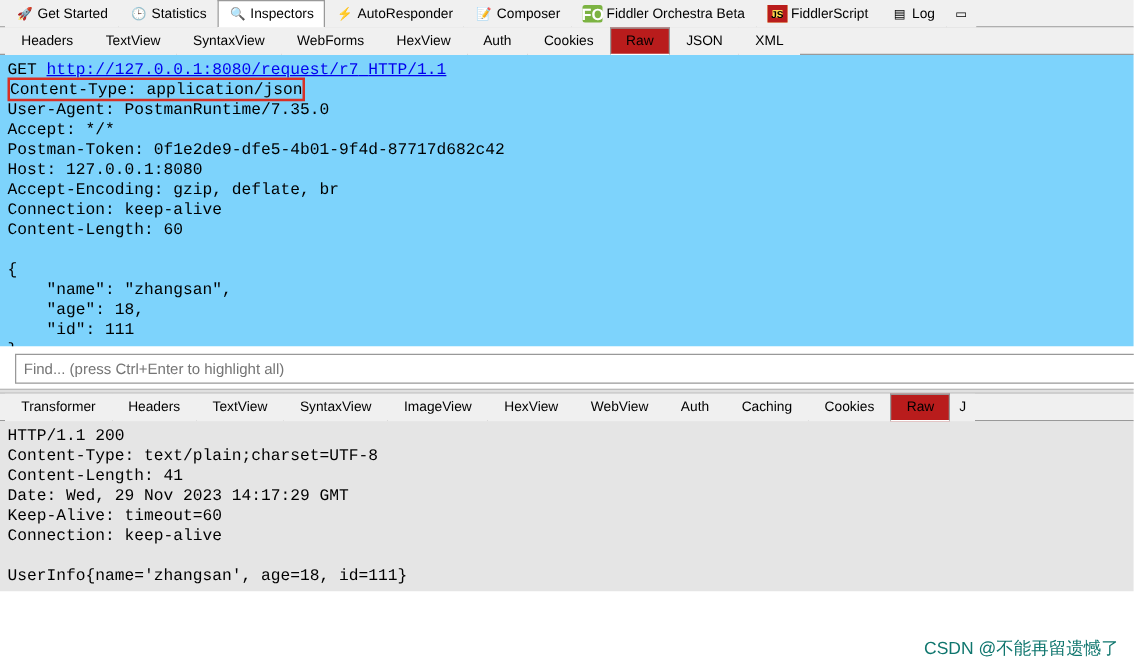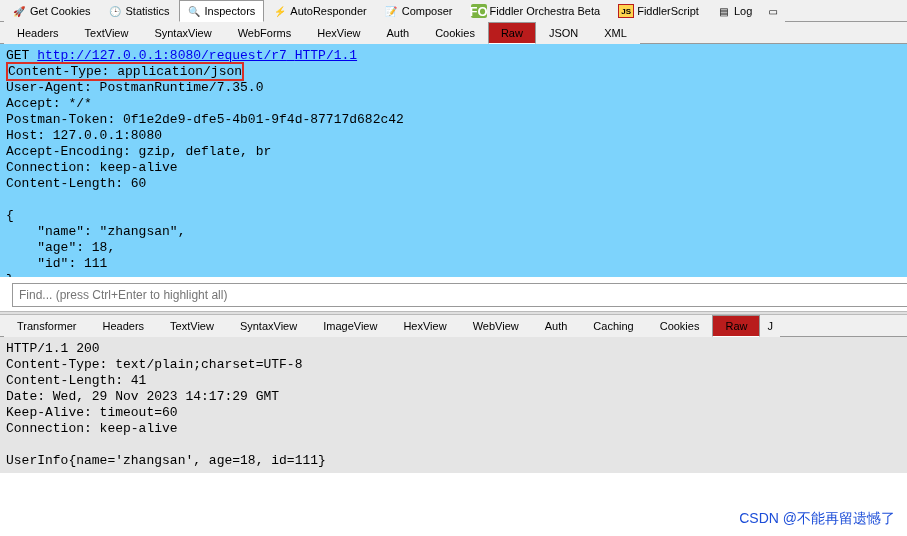--- a/index.html
+++ b/index.html
@@ -108,43 +108,43 @@
     font-size: 13px;
     line-height: 16px;
     padding: 4px 6px;
     background: #e5e5e5;
     white-space: pre;
   }
   .watermark {
     position: absolute;
     right: 12px;
     bottom: 8px;
-    color: #1d4ed8;
+    color: #0f766e;
     font-size: 14px;
     font-family: Arial, sans-serif;
   }
   .fo-badge{
     background:#7cb342;color:#fff;font-weight:bold;font-size:13px;
     width:16px;height:14px;display:inline-flex;align-items:center;justify-content:center;border-radius:2px;
   }
   .js-badge{
-    background:#ffd54f;border:1px solid #b91c1c;font-size:8px;font-weight:bold;
+    background:#ffd54f;border:4px solid #b91c1c;font-size:8px;font-weight:bold;
     width:16px;height:14px;display:inline-flex;align-items:center;justify-content:center;
   }
 </style>
 </head>
 <body>
 
 
 
 
 <div class="top-tabs">
   <div class="top-tab">
     <span class="icon-box">🚀</span>
-    <span>Get Cookies</span>
+    <span>Get Started</span>
   </div>
   <div class="top-tab">
     <span class="icon-box">🕒</span>
     <span>Statistics</span>
   </div>
   <div class="top-tab active">
     <span class="icon-box">🔍</span>
     <span>Inspectors</span>
   </div>
   <div class="top-tab">

